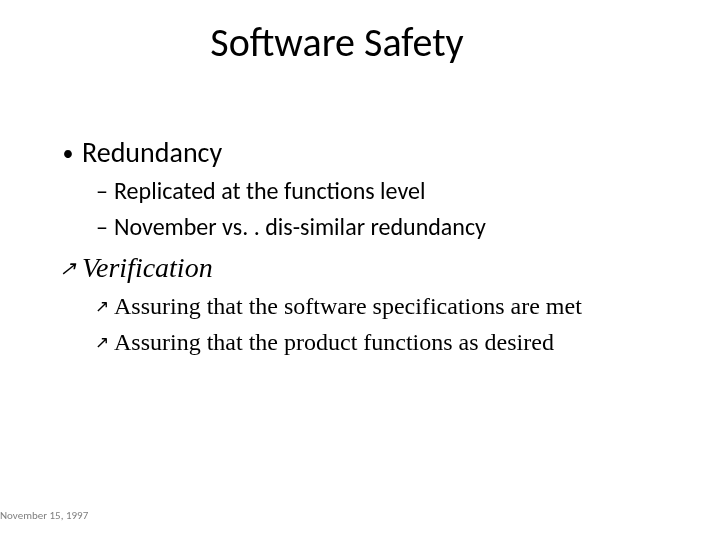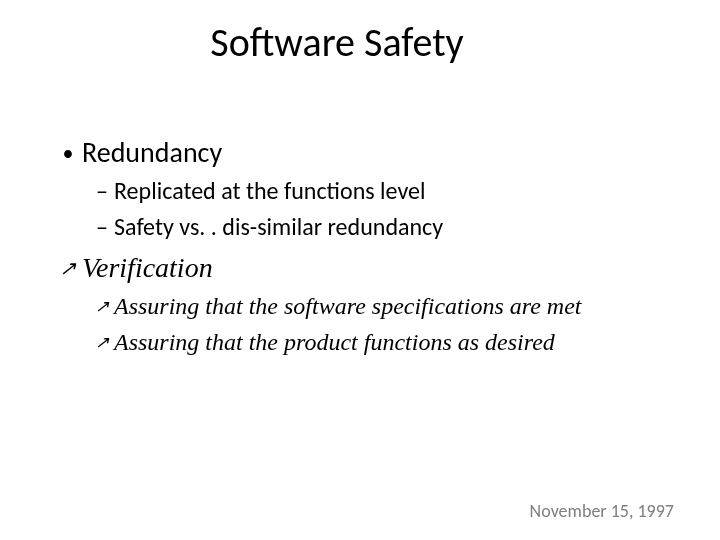--- a/index.html
+++ b/index.html
@@ -47,30 +47,30 @@
   
   .l1 { font-size: 28px; margin-top: 0; }
   .l1 .bullet { width: 28px; font-size: 22px; padding-top: 5px;}
   
   .l2 { font-size: 24px; margin-left: 36px; margin-top: 6px;}
   .l2 .bullet { width: 24px; }
   
   .a1 { font-size: 28px; font-family: "Times New Roman", Times, serif; margin-top: 8px; font-style: italic;}
   .a1 .bullet { width: 28px; font-family: Wingdings, "Zapf Dingbats", serif; font-size: 20px; padding-top: 6px;}
   
-  .a2 { font-size: 24px; font-family: "Times New Roman", Times, serif; margin-left: 36px; margin-top: 6px; font-style: italic;}
+  .a2 { font-size: 24px; font-family: "Times New Roman", Times, serif; margin-left: 36px; margin-top: 6px;}
   .a2 .bullet { width: 24px; font-family: Wingdings, "Zapf Dingbats", serif; font-size: 17px; padding-top: 5px;}
   .arrow-icon::before { content: "\2197"; } 
   .footer {
     position: absolute;
     bottom: 18px;
     left: 0;
     width: 100%;
-    text-align: right;
-    font-size: 18px;
+    text-align: left;
+    font-size: 11px;
     color: #7f7f7f;
     font-family: Calibri, Arial, sans-serif;
   }
 </style>
 </head>
 <body>
 
 <div class="slide">
 
   <div class="title">Software Safety</div>
@@ -82,21 +82,21 @@
       <span class="txt">Redundancy</span>
     </div>
 
     <div class="row l2">
       <span class="bullet">–</span>
       <span class="txt">Replicated at the functions level</span>
     </div>
 
     <div class="row l2">
       <span class="bullet">–</span>
-      <span class="txt">Safety vs. . dis-similar redundancy</span>
+      <span class="txt">November vs. . dis-similar redundancy</span>
     </div>
 
     <div class="row a1">
       <span class="bullet arrow-icon"></span>
       <span class="txt">Verification</span>
     </div>
 
     <div class="row a2">
       <span class="bullet arrow-icon"></span>
       <span class="txt">Assuring that the software specifications are met</span>

